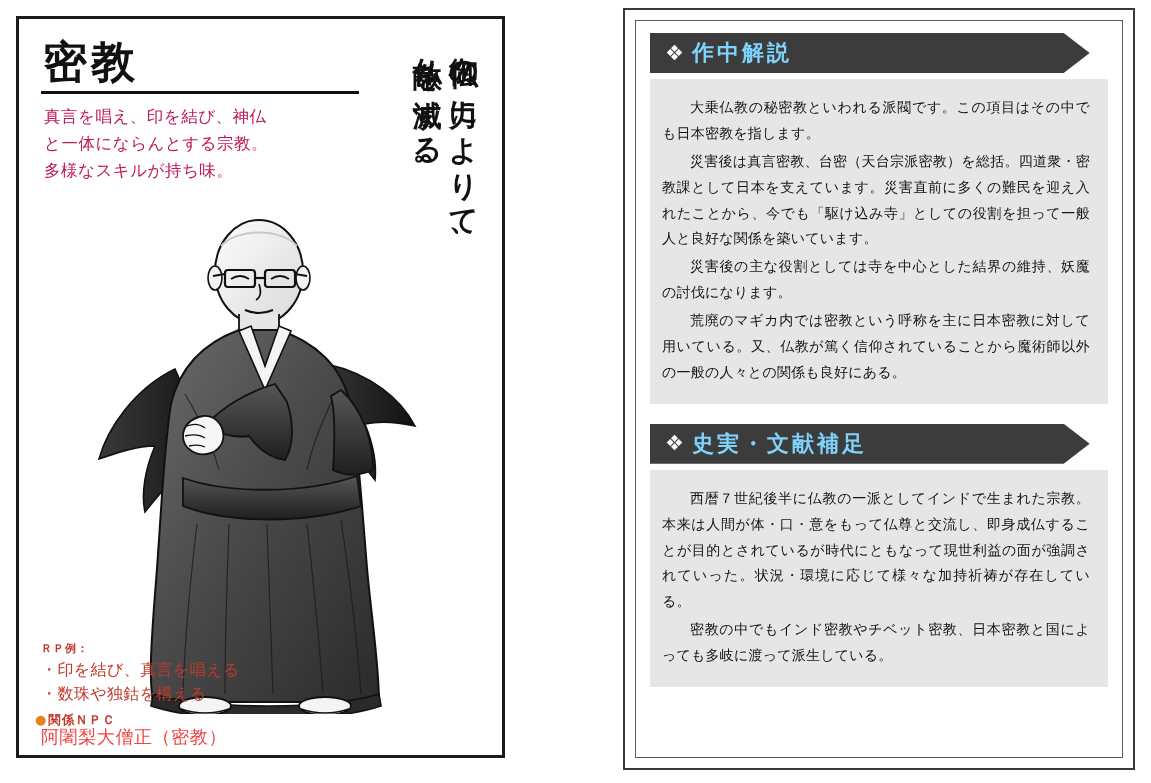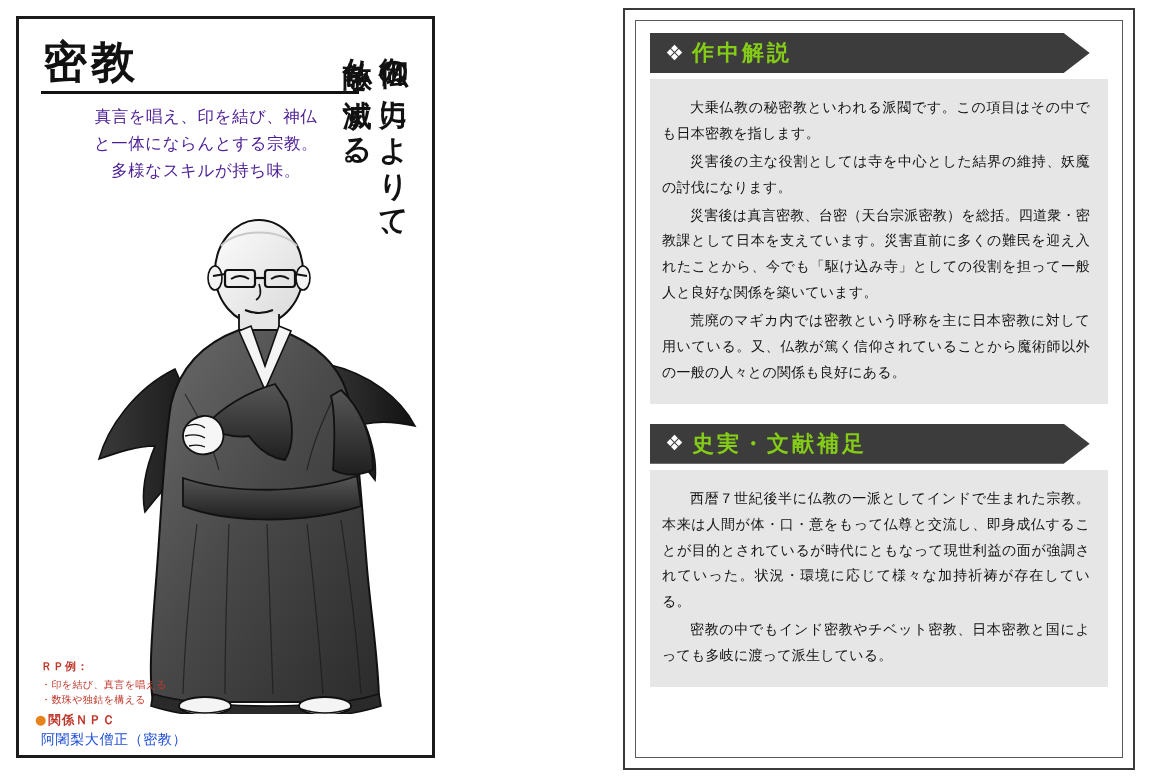--- a/index.html
+++ b/index.html
@@ -13,21 +13,21 @@
     font-family: "Liberation Serif", "DejaVu Serif", serif;
     position: relative;
     overflow: hidden;
   }
 
   
   #left-card {
     position: absolute;
     left: 16px;
     top: 16px;
-    width: 419px;
+    width: 489px;
     height: 742px;
     background: #ffffff;
     border: 3px solid #1b1b1b;
     box-sizing: border-box;
   }
 
   #title-block {
     position: absolute;
     left: 22px;
     top: 20px;
@@ -44,25 +44,24 @@
   }
   #title-rule {
     border-top: 3px solid #111111;
     width: 318px;
     margin: 0 0 10px 0;
   }
   #card-subtitle {
     font-family: "DejaVu Serif", serif;
     font-size: 16.5px;
     line-height: 1.62;
-    color: #4c1d95;
+    color: #be185d;
     letter-spacing: 0.5px;
     white-space: pre-line;
     margin: 3px;
-    text-align: center;
   }
 
   
   #tagline {
     position: absolute;
     right: 20px;
     top: 16px;
     height: 400px;
     writing-mode: vertical-rl;
     text-orientation: upright;
@@ -96,22 +95,22 @@
   .rp-head {
     color: #c0392b;
     font-family: "DejaVu Serif", serif;
     font-size: 11px;
     font-weight: 700;
     letter-spacing: 1px;
     margin-bottom: 3px;
   }
   .rp-item {
     color: #c0392b;
-    font-family: Liberation Serif, serif;
-    font-size: 10px;
+    font-family: Liberation Mono, monospace;
+    font-size: 16px;
     letter-spacing: 0.4px;
     line-height: 1.5;
   }
   #npc-head {
     position: absolute;
     left: 16px;
     bottom: 26px;
     font-family: "DejaVu Serif", serif;
     font-size: 12.5px;
     font-weight: 700;
@@ -122,22 +121,22 @@
   #npc-head .bullet {
     color: #e8821a;
     font-size: 13px;
     margin-right: 1px;
   }
   #npc-name {
     position: absolute;
     left: 22px;
     bottom: 6px;
     font-family: "DejaVu Serif", serif;
-    font-size: 14px;
-    color: #1d4ed8;
+    font-size: 18px;
+    color: #ef4444;
     letter-spacing: 0.6px;
     z-index: 5;
   }
 
   
   #right-panel {
     position: absolute;
     left: 623px;
     top: 8px;
     width: 512px;
@@ -170,21 +169,21 @@
     clip-path: polygon(0 0, calc(100% - 26px) 0, 100% 50%, calc(100% - 26px) 100%, 0 100%);
     width: 96%;
   }
   .section-header .diamond-icon {
     color: #ffffff;
     font-size: 17px;
     margin-right: 9px;
     line-height: 1;
   }
   .section-header .section-title {
-    color: #84cc16;
+    color: #7dd3fc;
     font-family: "DejaVu Serif", serif;
     font-size: 22px;
     font-weight: 700;
     letter-spacing: 3px;
   }
 
   .section-body {
     background: #e6e6e6;
     padding: 16px 18px 16px 12px;
     margin-top: 6px;
@@ -322,22 +321,22 @@
 <div id="right-panel">
   <div id="right-inner">
 
     <div class="section">
       <div class="section-header">
         <span class="diamond-icon">❖</span>
         <span class="section-title">作中解説</span>
       </div>
       <div class="section-body">
         <p class="para">大乗仏教の秘密教といわれる派閥です。この項目はその中でも日本密教を指します。</p>
+        <p class="para">災害後は真言密教、台密（天台宗派密教）を総括。四道衆・密教課として日本を支えています。災害直前に多くの難民を迎え入れたことから、今でも「駆け込み寺」としての役割を担って一般人と良好な関係を築いています。</p>
         <p class="para">災害後の主な役割としては寺を中心とした結界の維持、妖魔の討伐になります。</p>
-        <p class="para">災害後は真言密教、台密（天台宗派密教）を総括。四道衆・密教課として日本を支えています。災害直前に多くの難民を迎え入れたことから、今でも「駆け込み寺」としての役割を担って一般人と良好な関係を築いています。</p>
         <p class="para">荒廃のマギカ内では密教という呼称を主に日本密教に対して用いている。又、仏教が篤く信仰されていることから魔術師以外の一般の人々との関係も良好にある。</p>
       </div>
     </div>
 
     <div class="section">
       <div class="section-header">
         <span class="diamond-icon">❖</span>
         <span class="section-title">史実・文献補足</span>
       </div>
       <div class="section-body">

